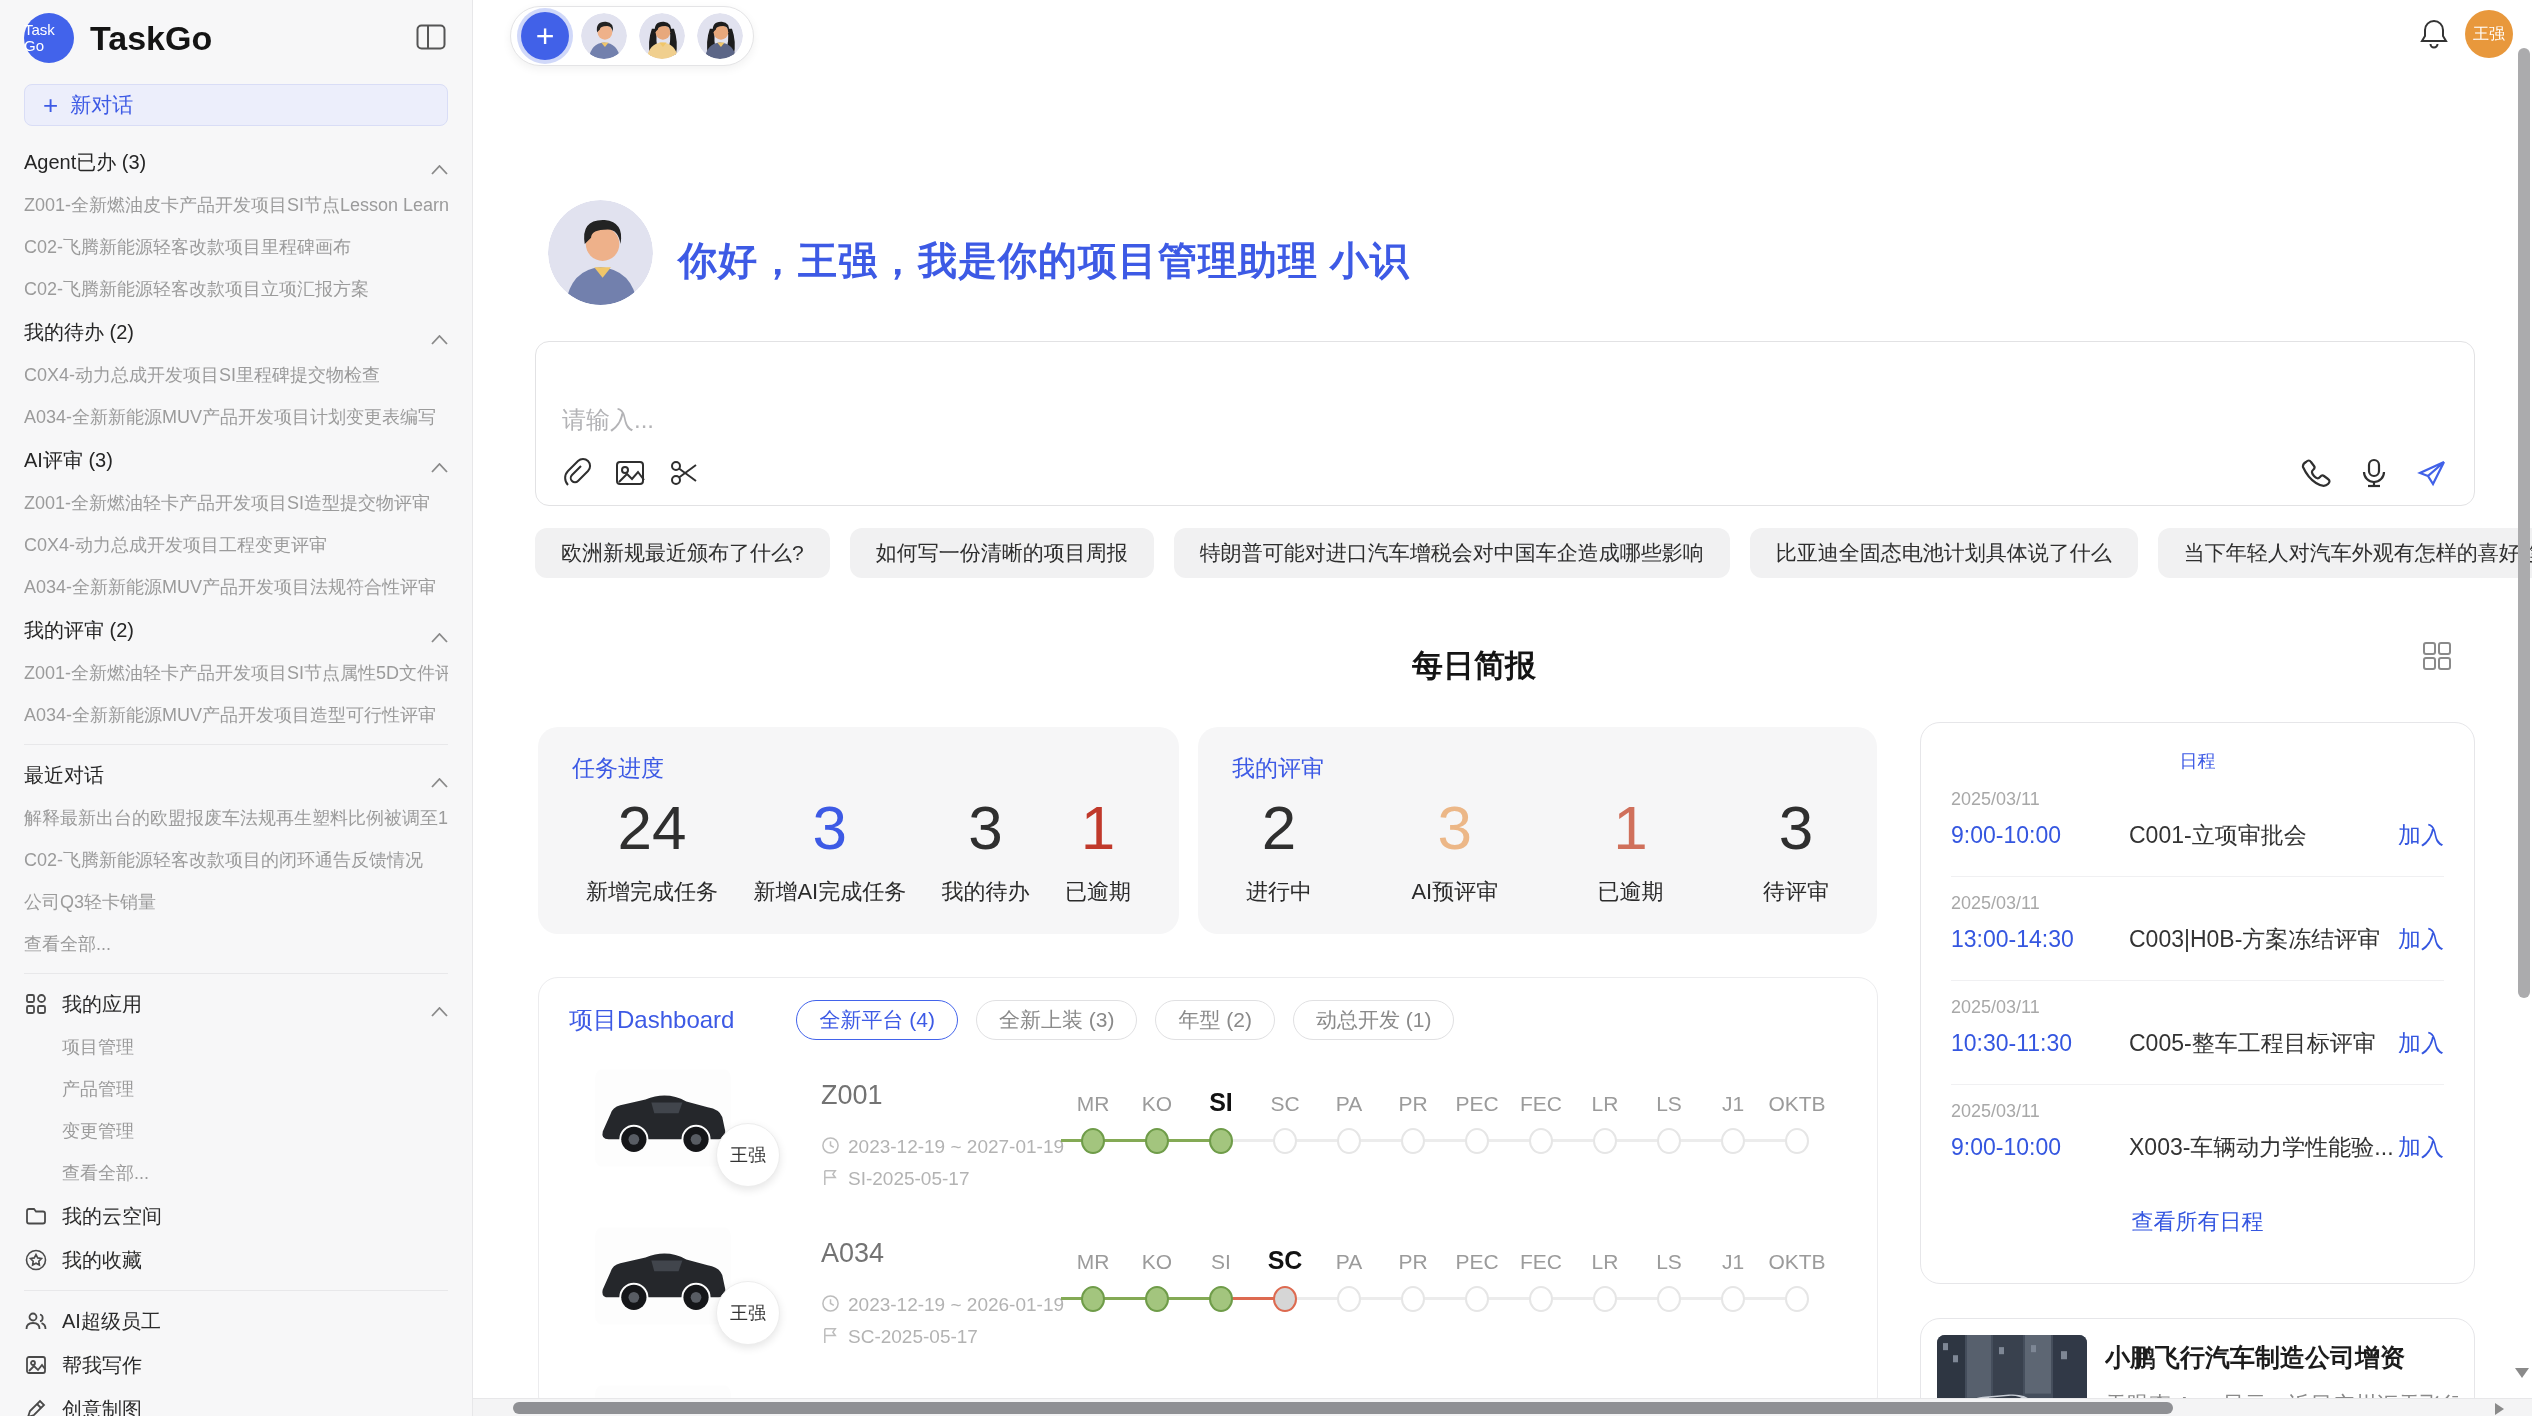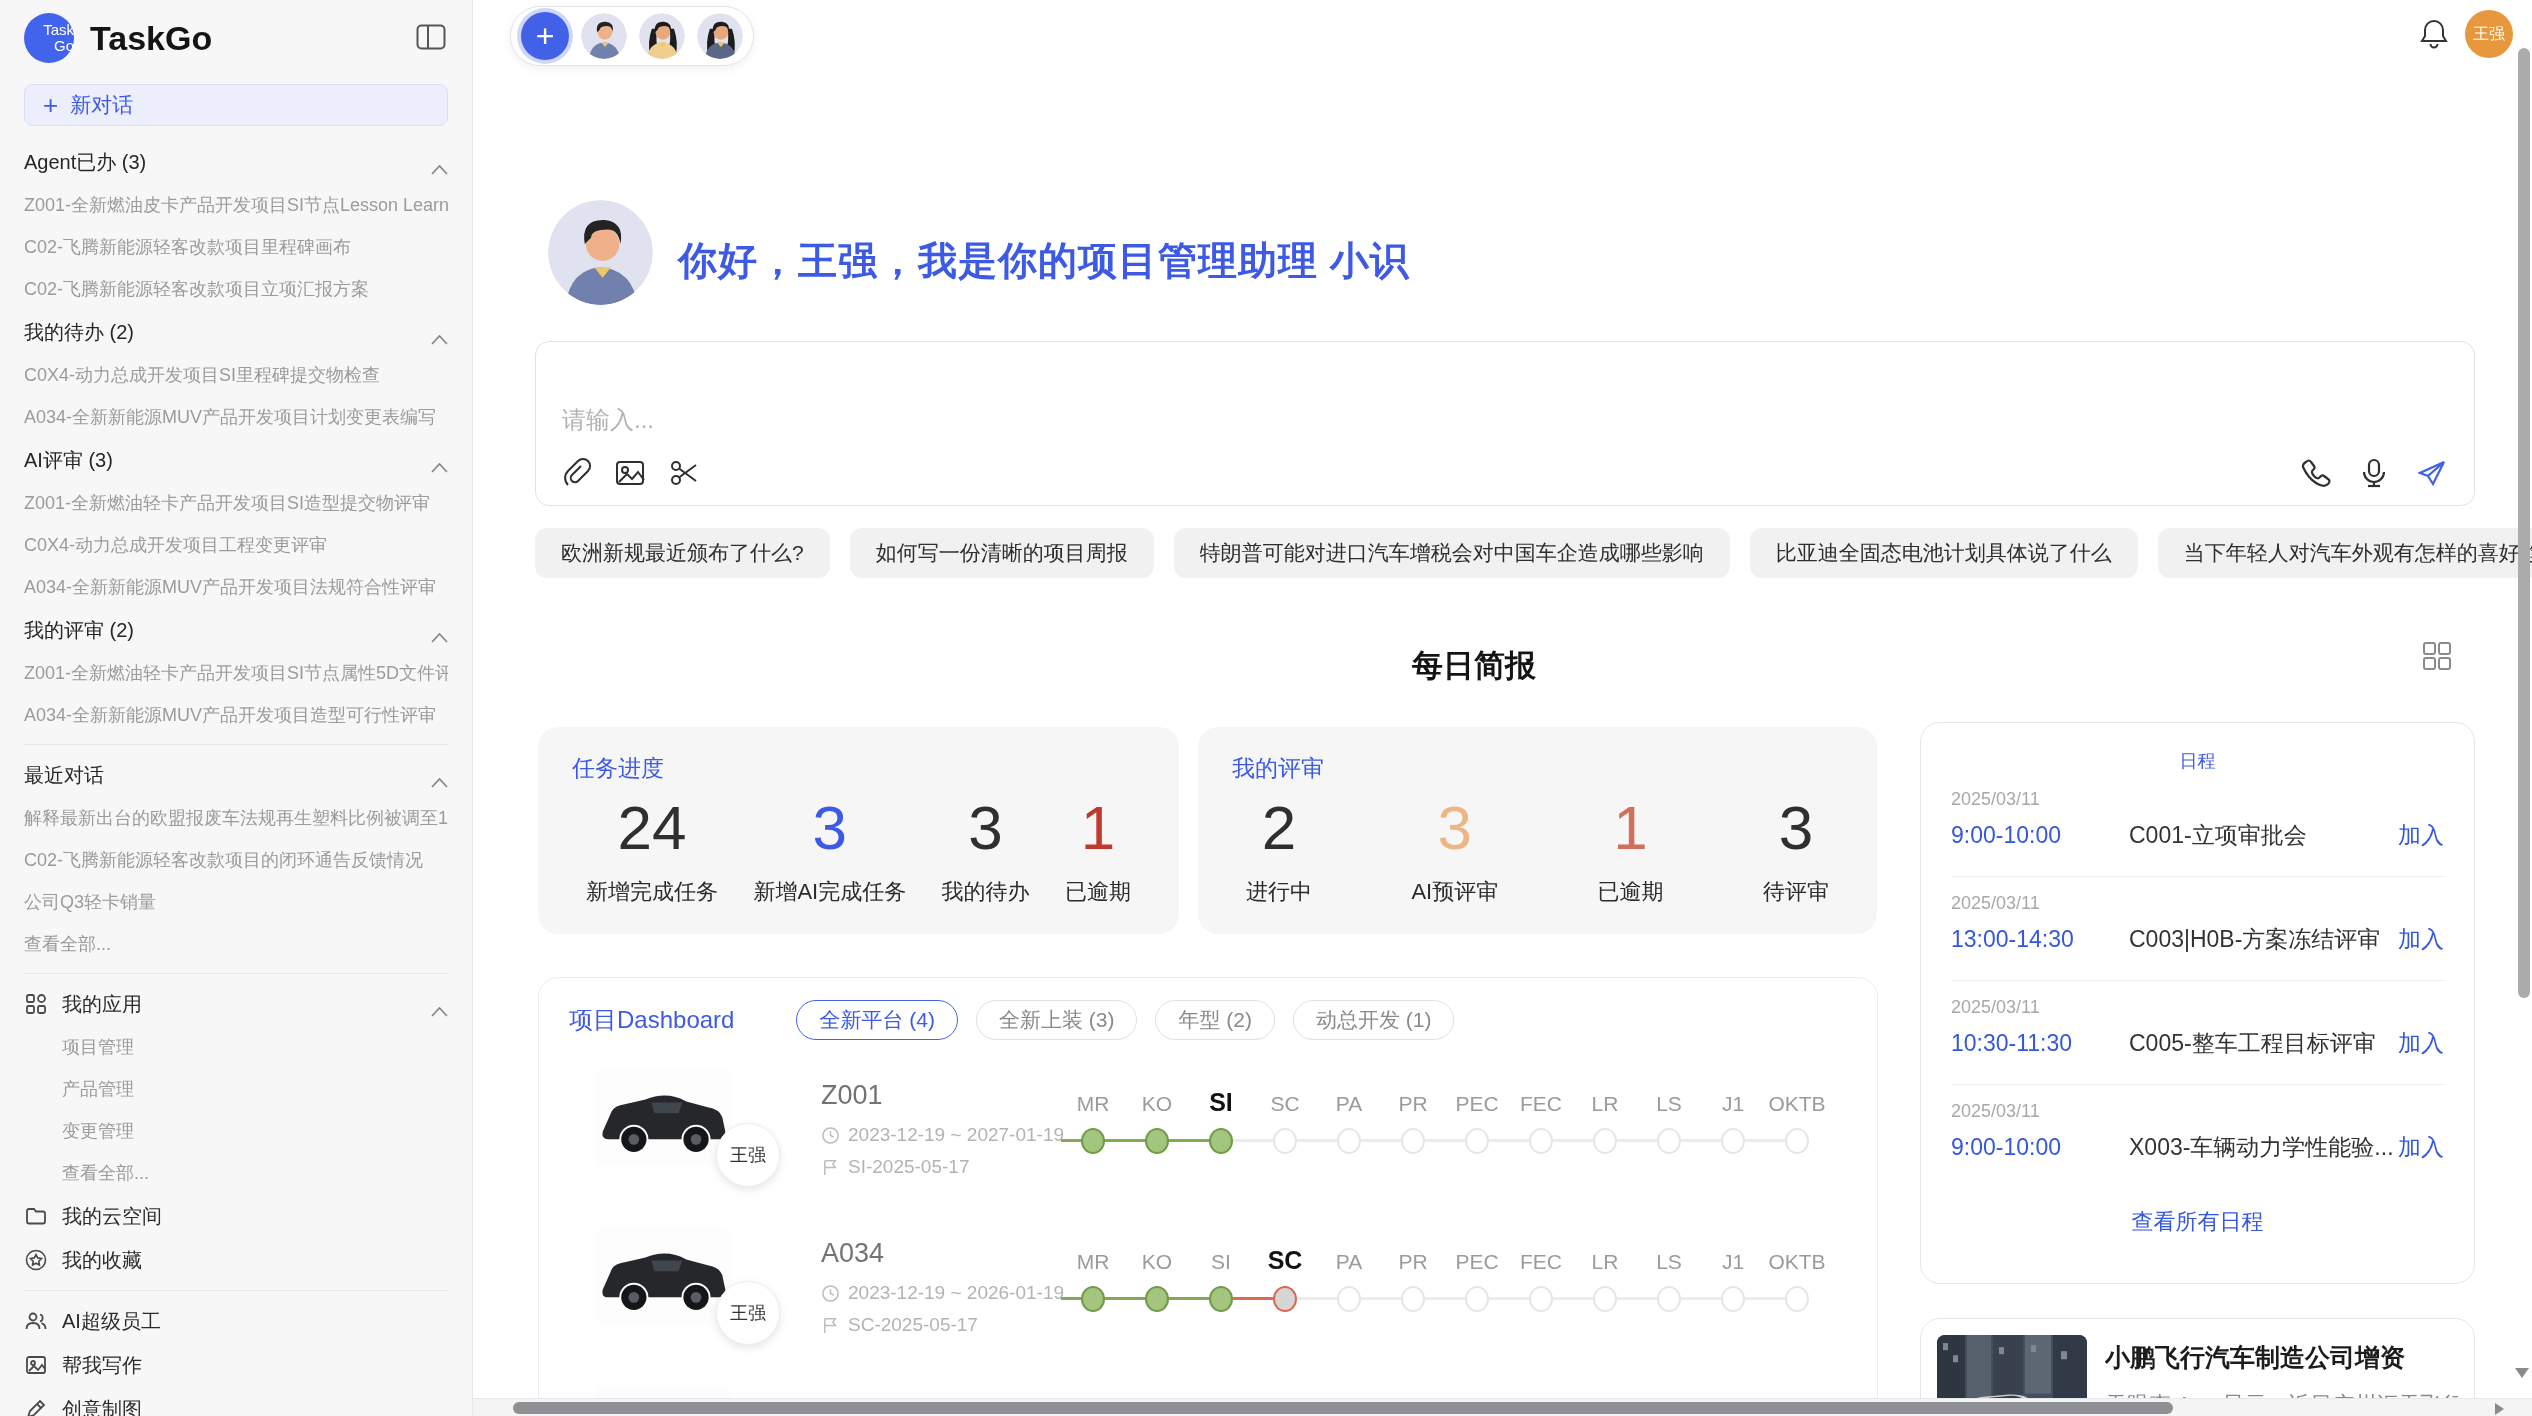--- a/index.html
+++ b/index.html
@@ -4,21 +4,21 @@
 <style>
   * { box-sizing: border-box; margin:0; padding:0; }
   html,body { width:2532px; height:1416px; overflow:hidden; background:#fff;
     font-family:"Liberation Sans","DejaVu Sans",sans-serif; color:#222; }
 
   
   .sidebar { position:absolute; left:0; top:0; width:473px; height:1416px;
     background:#f7f7f8; border-right:1px solid #e7e7e9; padding:10px 24px 0 24px; overflow:hidden; }
   .logo-row { display:flex; align-items:center; height:56px; position:relative; }
   .logo-badge { width:50px; height:50px; border-radius:50%; background:#4263eb; color:#fff;
-    display:flex; flex-direction:column; align-items:flex-end; justify-content:center;
+    display:flex; flex-direction:column; align-items:flex-start; justify-content:center;
     font-size:15px; line-height:16px; font-weight:500; }
   .logo-title { font-size:34px; font-weight:700; color:#141414; margin-left:16px; }
   .panel-toggle { position:absolute; right:2px; top:14px; width:30px; height:28px; color:#555; cursor:pointer; }
   .newchat-btn { margin-top:18px; height:42px; border:1px solid #d9ddf6; background:#eceefb;
     border-radius:8px; display:flex; align-items:center; padding-left:18px; gap:12px;
     color:#3d5ae5; font-size:21px; cursor:pointer; }
   .newchat-plus { font-size:26px; line-height:26px; font-weight:400; }
   .sb-list { margin-top:14px; }
   .sb-sec { height:44px; display:flex; align-items:center; justify-content:space-between;
     font-size:20px; font-weight:500; color:#262626; cursor:pointer; }
@@ -84,22 +84,22 @@
   .pill { height:40px; border-radius:24px; border:1.5px solid #e0e0e2; color:#8a8a8a;
     font-size:21px; display:flex; align-items:center; padding:0 22px; background:#fff; cursor:pointer; }
   .pill.active { border-color:#4263eb; color:#3d5ae5; }
   .proj-row { position:absolute; left:0; width:1340px; height:158px; cursor:pointer; }
   .proj-car { position:absolute; left:56px; top:2px; width:136px; height:100px; border-radius:10px; overflow:hidden; }
   .proj-car svg { display:block; width:100%; height:100%; }
   .owner-badge { position:absolute; left:177px; top:57px; width:64px; height:64px; border-radius:50%;
     background:#fff; border:1px solid #ededed; box-shadow:0 3px 8px rgba(0,0,0,.10);
     display:flex; align-items:center; justify-content:center; font-size:18px; color:#333; }
   .proj-code { position:absolute; left:282px; top:14px; font-size:27px; font-weight:400; color:#737373; }
-  .proj-meta { position:absolute; left:282px; display:flex; align-items:center; gap:8px;
-    font-size:19px; color:#b3b3b3; }
+  .proj-meta { position:absolute; left:282px; display:flex; align-items:flex-start; gap:8px;
+    font-size:19px; color:#b3b3b3;margin-top:12px; }
   .proj-meta .mic { width:19px; height:19px; color:#bdbdbd; }
   .timeline { position:absolute; left:522px; top:0; width:768px; height:130px; display:flex; }
   .ml-cell { position:relative; width:64px; height:130px; }
   .ml-label { display:block; text-align:center; margin-top:26px; font-size:21px; color:#9b9b9b; }
   .ml-label.cur { font-size:25px; color:#121212; font-weight:700; margin-top:22px; }
   .seg { position:absolute; top:73px; height:3px; width:50%; }
   .seg.l { left:0; } .seg.r { right:0; }
   .dot { position:absolute; top:62px; left:50%; transform:translateX(-50%); width:24px; height:26px;
     border-radius:50%; background:#fff; border:2px solid #e6e6e6; z-index:1; }
   .dot.done { background:#a3c57e; border-color:#6f9c49; }

